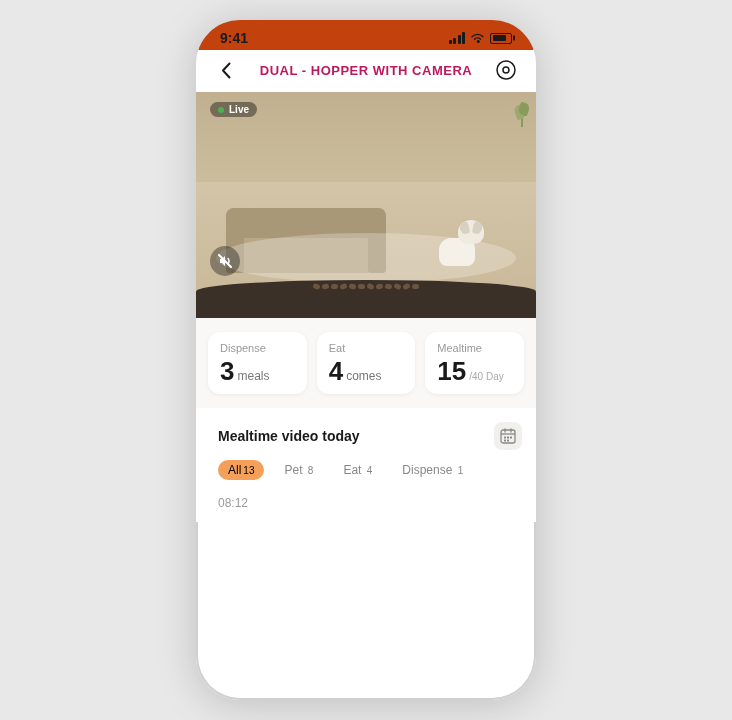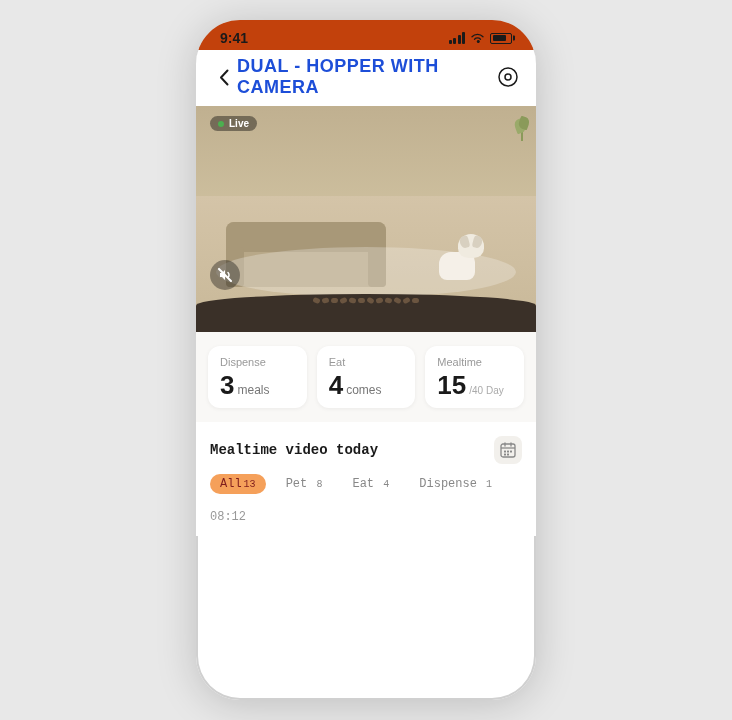--- a/index.html
+++ b/index.html
@@ -77,23 +77,23 @@
       border-radius: 1px;
     }
     .nav-bar {
       display: flex;
       justify-content: space-between;
       align-items: center;
       padding: 6px 16px 8px 16px;
       background: #fff;
     }
     .nav-title {
-      font-size: 18px;
+      font-size: 13px;
       font-weight: 700;
-      color: #1d4ed8;
+      color: #be185d;
       letter-spacing: 0.5px;
     }
     .nav-back {
       width: 28px;
       height: 28px;
       display: flex;
       align-items: center;
       justify-content: center;
       cursor: pointer;
     }
@@ -322,22 +322,21 @@
       color: #777;
       font-weight: 400;
     }
     .stat-unit-small {
       font-size: 10px;
       color: #aaa;
     }
     .section {
       background: #fff;
       margin: 0 0 0 0;
-      padding: 14px 14px 0 14px;
-      font-family: Liberation Mono, monospace;
+      padding: 14px 14px 0 22px;
     }
     .section-header {
       display: flex;
       justify-content: space-between;
       align-items: center;
       margin-bottom: 10px;
     }
     .section-title {
       font-size: 14px;
       font-weight: 700;
@@ -361,21 +360,21 @@
     }
     .filter-tab {
       padding: 3px 10px;
       border-radius: 12px;
       font-size: 12px;
       font-weight: 500;
       cursor: pointer;
     }
     .filter-tab-active {
       background: #f5a05a;
-      color: #7f1d1d;
+      color: #000000;
     }
     .filter-tab-inactive {
       color: #888;
     }
     .filter-count {
       font-size: 10px;
       margin-left: 2px;
     }
     .video-entry {
       display: flex;

